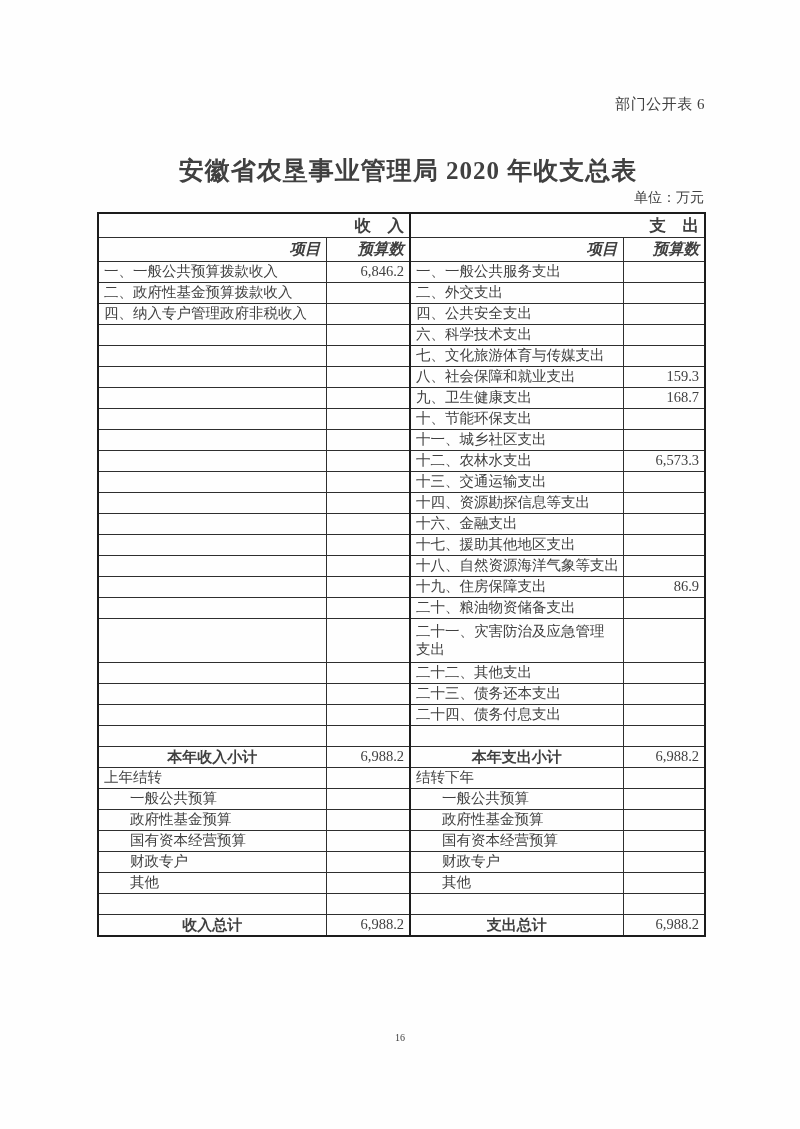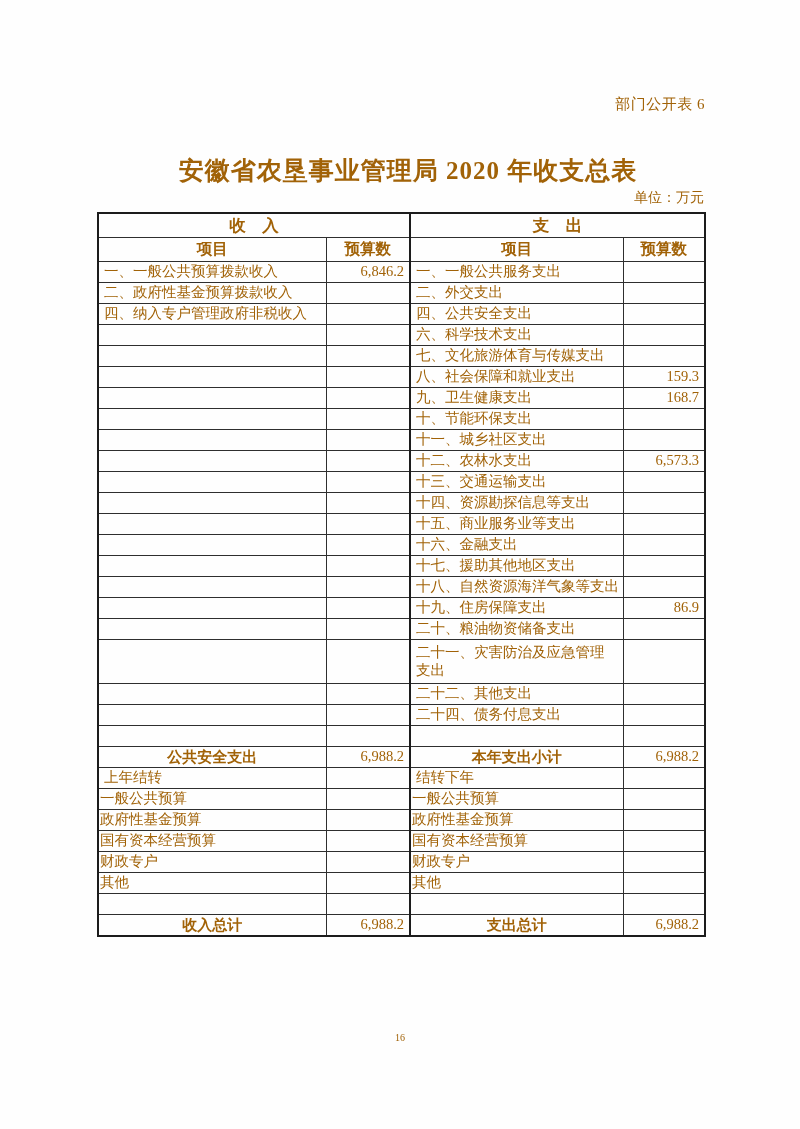--- a/index.html
+++ b/index.html
@@ -1,21 +1,21 @@
 <!DOCTYPE html>
 <html><head>
 <meta charset="utf-8">
 <style>
   html, body { margin:0; padding:0; background:#ffffff; }
   .page {
     position:relative;
     width:800px; height:1129px;
     background:#fefefe;
     font-family:"Liberation Serif","DejaVu Serif",serif;
-    color:#a16207;
+    color:#404040;
     overflow:hidden;
   }
   .corner {
     position:absolute; top:95px; right:95px;
     font-size:15px; letter-spacing:0.5px;
   }
   .title {
     position:absolute; top:146px; left:0; width:100%;
     margin:8px; text-align:center;
     font-size:25px; font-weight:bold; letter-spacing:1px;
@@ -30,32 +30,32 @@
     border-collapse:collapse;
     border:2px solid #1c1c1c;
   }
   table.budget th, table.budget td {
     border:1px solid #2e2e2e;
     padding:0 5px;
     vertical-align:middle;
     overflow:hidden;
   }
   .divL { border-left:2px solid #1c1c1c !important; }
-  thead th { font-weight:bold; text-align:center;margin-top:20px; }
+  thead th { font-weight:bold; text-align:right;margin-top:20px; }
   tr.panel-hdr th { height:23px; font-size:16.5px; }
-  tr.col-hdr th { height:23px; font-size:15.5px; }
+  tr.col-hdr th { height:23px; font-size:15.5px;font-style:italic; }
   tbody td { height:20px; font-size:14.5px; line-height:1.2; }
   td.item { text-align:left; white-space:nowrap; }
   td.val  { text-align:right; white-space:nowrap; }
   tr.tall td { height:43px; }
   tr.tall td.item { white-space:normal; }
   tr.subtotal td.item, tr.total td.item {
     text-align:center; font-weight:bold; font-size:15px;
   }
-  tr.carrysub td.item { padding-left:1px; }
+  tr.carrysub td.item { padding-left:31px; }
   .pagenum {
     position:absolute; top:1032px; left:0; width:100%;
     text-align:center; font-size:10px;
   }
 </style>
 </head>
 <body>
 
 <div class="page">
 
@@ -153,26 +153,20 @@
         </tr>
         <tr class="item">
           <td class="item"></td>
           <td class="val"></td>
           <td class="item divL">十四、资源勘探信息等支出</td>
           <td class="val"></td>
         </tr>
         <tr class="item">
           <td class="item"></td>
           <td class="val"></td>
-          <td class="item divL">十五、商业服务业等支出</td>
-          <td class="val"></td>
-        </tr>
-        <tr class="item">
-          <td class="item"></td>
-          <td class="val"></td>
           <td class="item divL">十六、金融支出</td>
           <td class="val"></td>
         </tr>
         <tr class="item">
           <td class="item"></td>
           <td class="val"></td>
           <td class="item divL">十七、援助其他地区支出</td>
           <td class="val"></td>
         </tr>
         <tr class="item">
@@ -201,31 +195,37 @@
         </tr>
         <tr class="item">
           <td class="item"></td>
           <td class="val"></td>
           <td class="item divL">二十二、其他支出</td>
           <td class="val"></td>
         </tr>
         <tr class="item">
           <td class="item"></td>
           <td class="val"></td>
+          <td class="item divL">二十三、债务还本支出</td>
+          <td class="val"></td>
+        </tr>
+        <tr class="item">
+          <td class="item"></td>
+          <td class="val"></td>
           <td class="item divL">二十四、债务付息支出</td>
           <td class="val"></td>
         </tr>
         <tr class="blank">
           <td class="item"></td>
           <td class="val"></td>
           <td class="item divL"></td>
           <td class="val"></td>
         </tr>
         <tr class="subtotal">
-          <td class="item">公共安全支出</td>
+          <td class="item">本年收入小计</td>
           <td class="val">6,988.2</td>
           <td class="item divL">本年支出小计</td>
           <td class="val">6,988.2</td>
         </tr>
         <tr class="carry">
           <td class="item">上年结转</td>
           <td class="val"></td>
           <td class="item divL">结转下年</td>
           <td class="val"></td>
         </tr>

